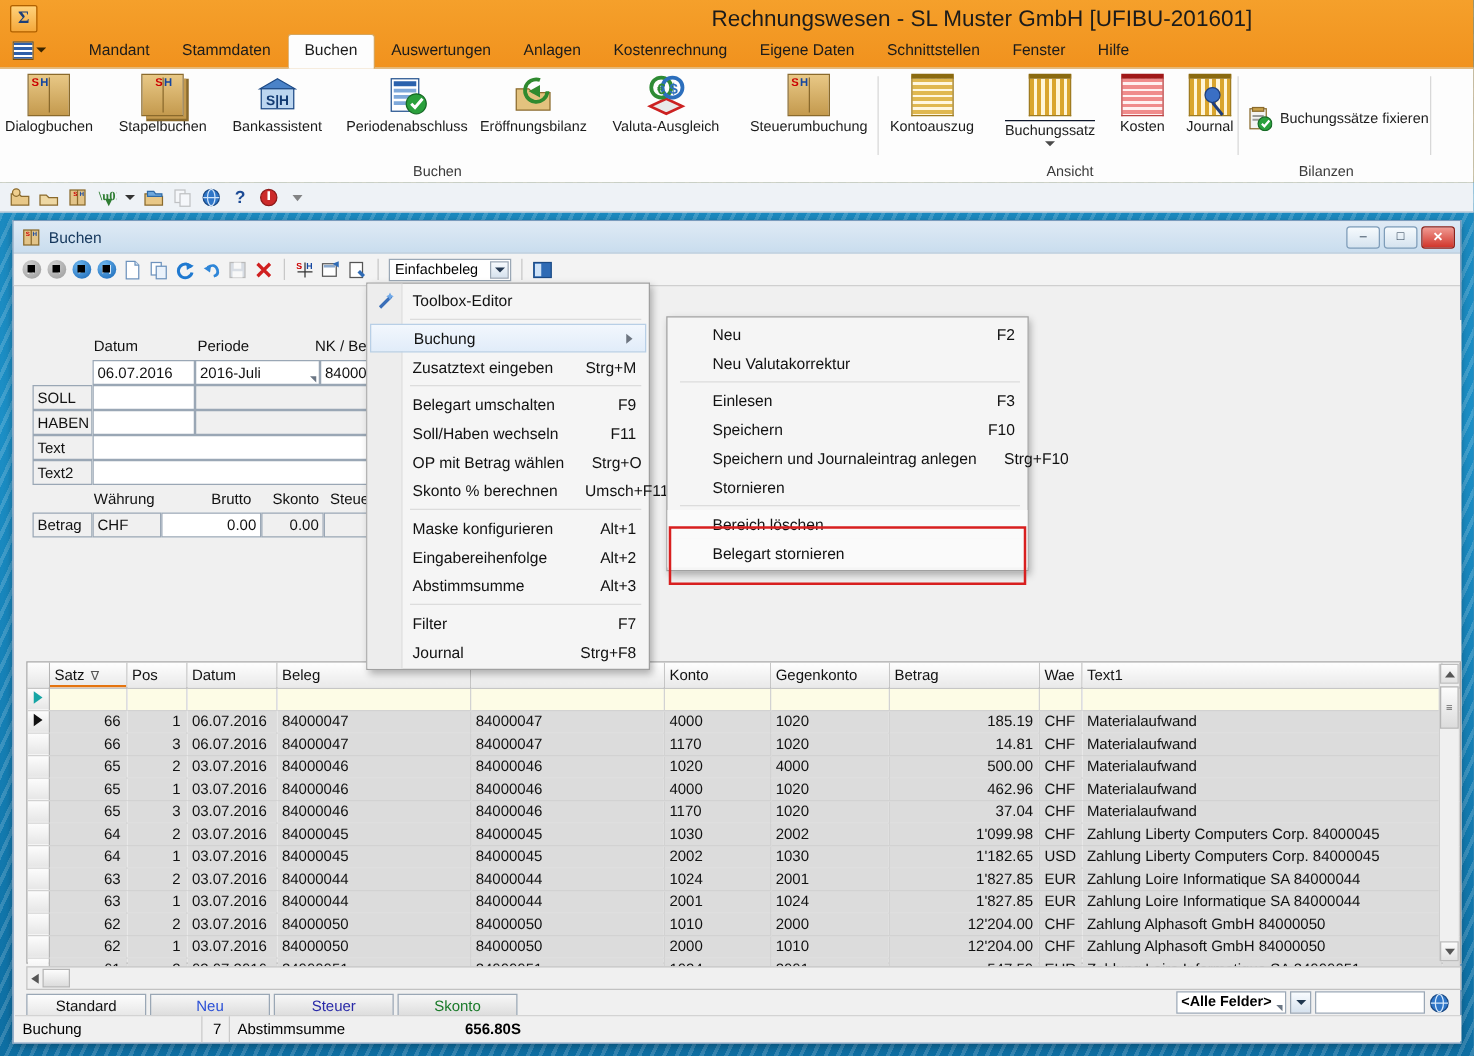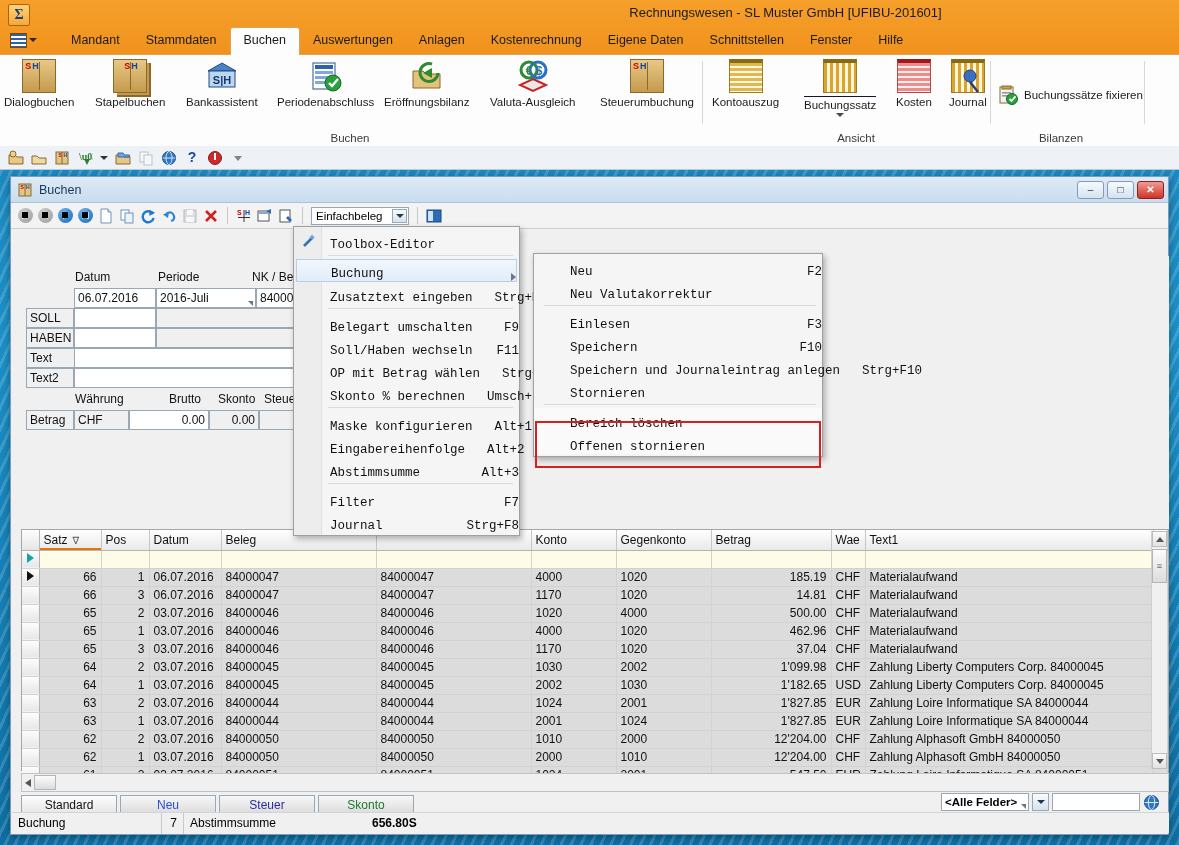--- a/index.html
+++ b/index.html
@@ -29,21 +29,21 @@
   #titlebar { height:28px; position:relative; }
   #app-logo {
     position:absolute; left:8px; top:4px; width:22px; height:22px;
     border:1px solid #b06100; border-radius:2px;
     background:linear-gradient(180deg,#ffd27a,#f5a83b);
     color:#1d3f79; font-weight:bold; font-size:14px;
     text-align:center; line-height:20px; font-family:"Liberation Serif", serif;
   }
   #app-title {
     position:absolute; right:8px; top:5px; left:400px;
-    text-align:center; color:#1b1b1b; font-size:13px;
+    text-align:center; color:#1b1b1b; font-size:18px;
   }
 
   
   #menubar { height:26px; position:relative; }
   #quickmenu-btn {
     position:absolute; left:10px; top:2px; width:34px; height:20px;
     display:flex; align-items:center; gap:2px;
   }
   .qm-grid {
     width:17px;height:15px;border:1px solid #7a4a00;background:#fff;
@@ -198,22 +198,22 @@
   }
   .stcell { border-right:1px solid #c9c9c9; height:21px; display:flex; align-items:center; padding:0 6px; }
 
   
   .ctxmenu {
     position:absolute; background:#f5f5f5; border:1px solid #a0a0a0;
     box-shadow:2px 3px 6px rgba(0,0,0,.30); font-size:12.5px; z-index:60; padding:2px 0;
   }
   .ctx-gutter { position:absolute; left:0; top:0; bottom:0; width:28px; background:#ededed; border-right:1px solid #e0e0e0; }
   .ctxrow {
-    position:relative; height:23px; display:flex; align-items:flex-end;
-    padding-left:36px; padding-right:0; color:#111; white-space:nowrap; z-index:2;font-family:Liberation Mono, monospace;
+    position:relative; height:23px; display:flex; align-items:center;
+    padding-left:36px; padding-right:10px; color:#111; white-space:nowrap; z-index:2;
   }
   .ctxrow .sc { margin-left:auto; padding-left:22px; color:#111; }
   .ctxrow.sel {
     background:linear-gradient(180deg,#f2f7fd,#e1ecf9);
     border:1px solid #b8cfe6; margin:0 2px; padding-left:34px; height:23px;
   }
   .ctxsep { height:1px; background:#dcdcdc; margin:3px 6px 3px 34px; }
   .submark { width:0;height:0;border-top:4px solid transparent;border-bottom:4px solid transparent;border-left:5px solid #6d7580; margin-left:8px; }
   .redbox { position:absolute; border:2px solid #d81f1f; pointer-events:none; z-index:70; }
 </style>
@@ -889,18 +889,18 @@
         <span class="sc">Strg+F10</span>
       </div>
       <div class="ctxrow">
         <span>Stornieren</span>
       </div>
       <div class="ctxsep" style="margin-left: 10px;"></div>
       <div class="ctxrow" style="background: rgb(250, 250, 250);">
         <span>Bereich löschen</span>
       </div>
       <div class="ctxrow" style="background: rgb(250, 250, 250);">
-        <span>Offenen stornieren</span>
+        <span>Belegart stornieren</span>
       </div>
     </div>
 </div>
 
 <div class="redbox" style="left:535px; top:421px; width:286px; height:47px;"></div>
 
 </body></html>

